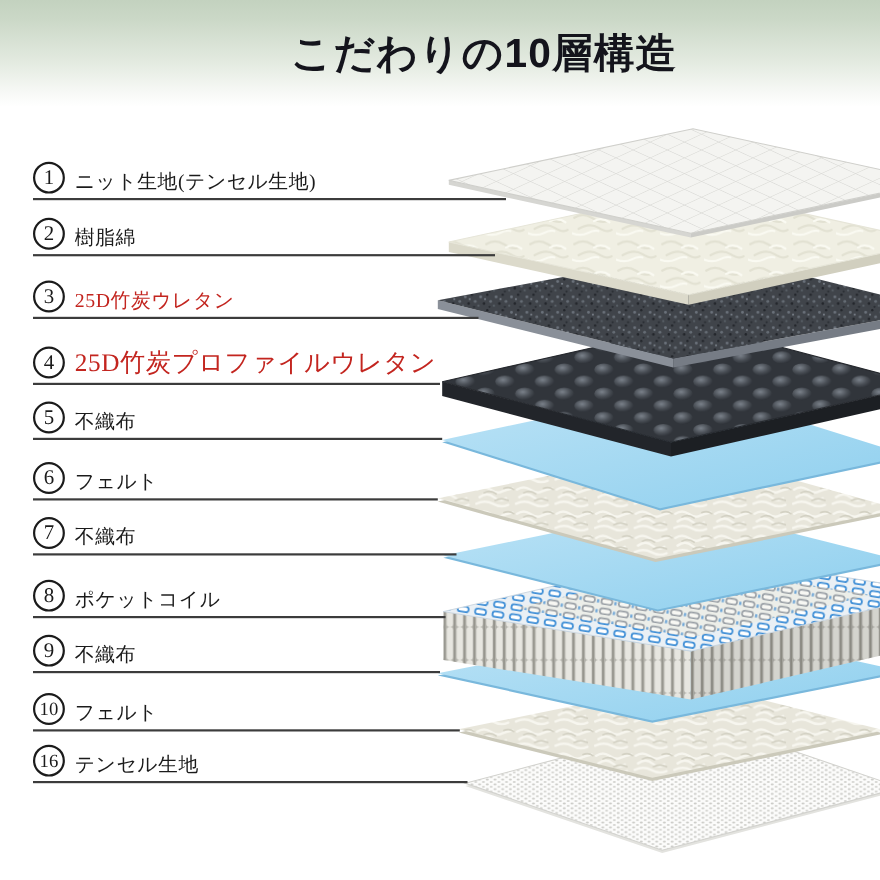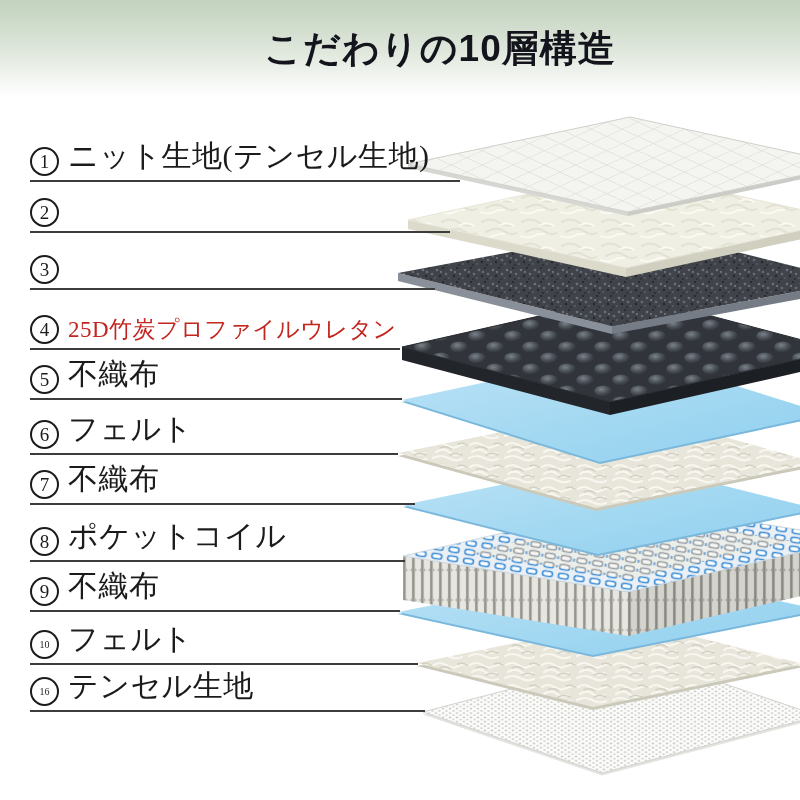--- a/index.html
+++ b/index.html
@@ -11,25 +11,25 @@
           display:flex;align-items:center;justify-content:center;padding-left:40px;}
   #title{font-size:37px;font-weight:bold;color:#14141c;letter-spacing:1px;
          font-family:"Liberation Sans","DejaVu Sans",sans-serif;}
   
   .row{position:absolute;left:30px;height:40px;border-bottom:2px solid #3c3c3c;
        display:flex;align-items:flex-end;gap:9px;padding-bottom:3px;box-sizing:border-box;}
   .cnum{width:29px;height:29px;border:2px solid #1b1b1b;border-radius:50%;
         display:flex;align-items:center;justify-content:center;box-sizing:border-box;
         font-family:"Liberation Serif","DejaVu Serif",serif;font-size:19px;line-height:1;
         color:#1b1b1b;flex:0 0 auto;margin-bottom:1px;background:transparent;}
-  .ltext{font-family:"Liberation Serif","DejaVu Serif",serif;font-size:30px;color:#1b1b1b;
+  .ltext{font-family:"Liberation Serif","DejaVu Serif",serif;font-size:18px;color:#1b1b1b;
          white-space:nowrap;letter-spacing:0.5px;}
   .red .ltext{color:#c3251f;}
   .row4 .ltext{font-size:23px;margin-top:22px;}
-  .two .cnum{font-size:10px;}
+  .two .cnum{font-size:17px;}
   #stack{position:absolute;left:0;top:0;}
 </style>
 </head>
 <body>
 
 <div id="canvas">
 
   <div id="header">
     <div id="title">こだわりの10層構造</div>
   </div>
@@ -157,23 +157,25 @@
       <polygon points="408,164 630,117 850,165 628,212" fill="url(#quilt)" stroke="#cfcfcb" stroke-width="1"></polygon>
     </g>
   </svg>
 
   <div class="row" style="top:142px;width:430px">
     <span class="cnum">1</span>
     <span class="ltext">ニット生地(テンセル生地)</span>
   </div>
   <div class="row" style="top:193px;width:420px">
     <span class="cnum">2</span>
+    <span class="ltext">樹脂綿</span>
   </div>
   <div class="row red" style="top:250px;width:405px">
     <span class="cnum">3</span>
+    <span class="ltext">25D竹炭ウレタン</span>
   </div>
   <div class="row red row4" style="top:310px;width:370px">
     <span class="cnum">4</span>
     <span class="ltext">25D竹炭プロファイルウレタン</span>
   </div>
   <div class="row" style="top:360px;width:372px">
     <span class="cnum">5</span>
     <span class="ltext">不織布</span>
   </div>
   <div class="row" style="top:415px;width:368px">

